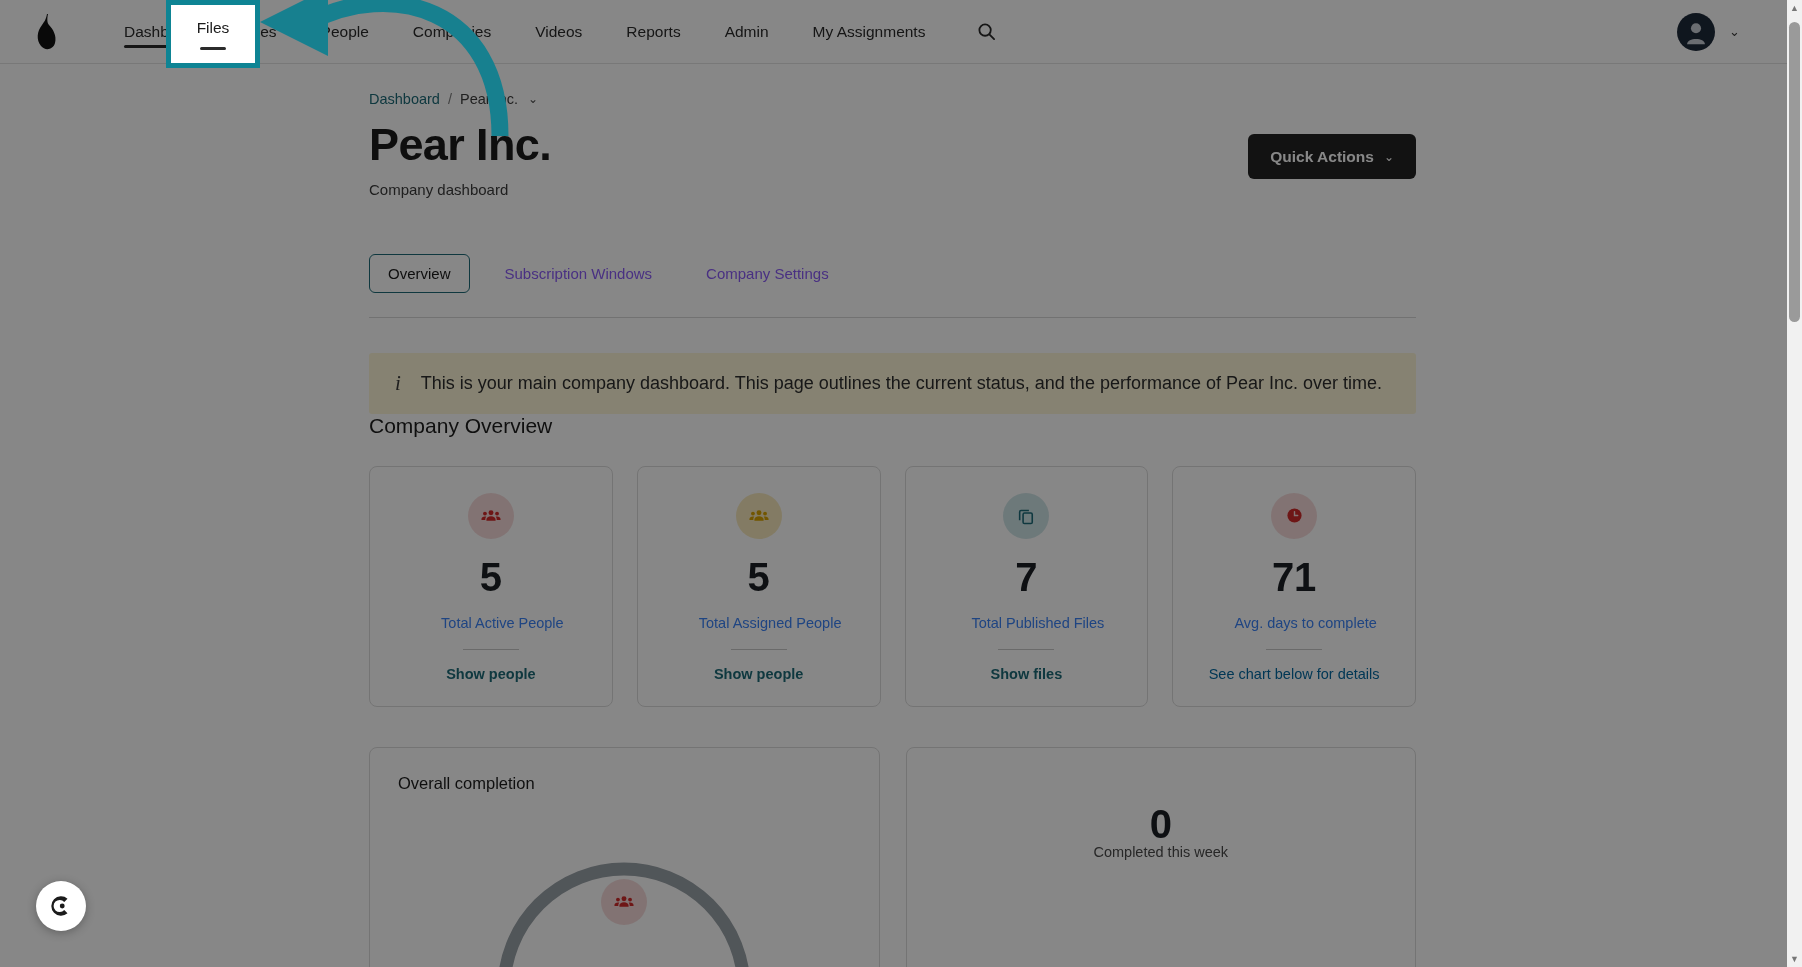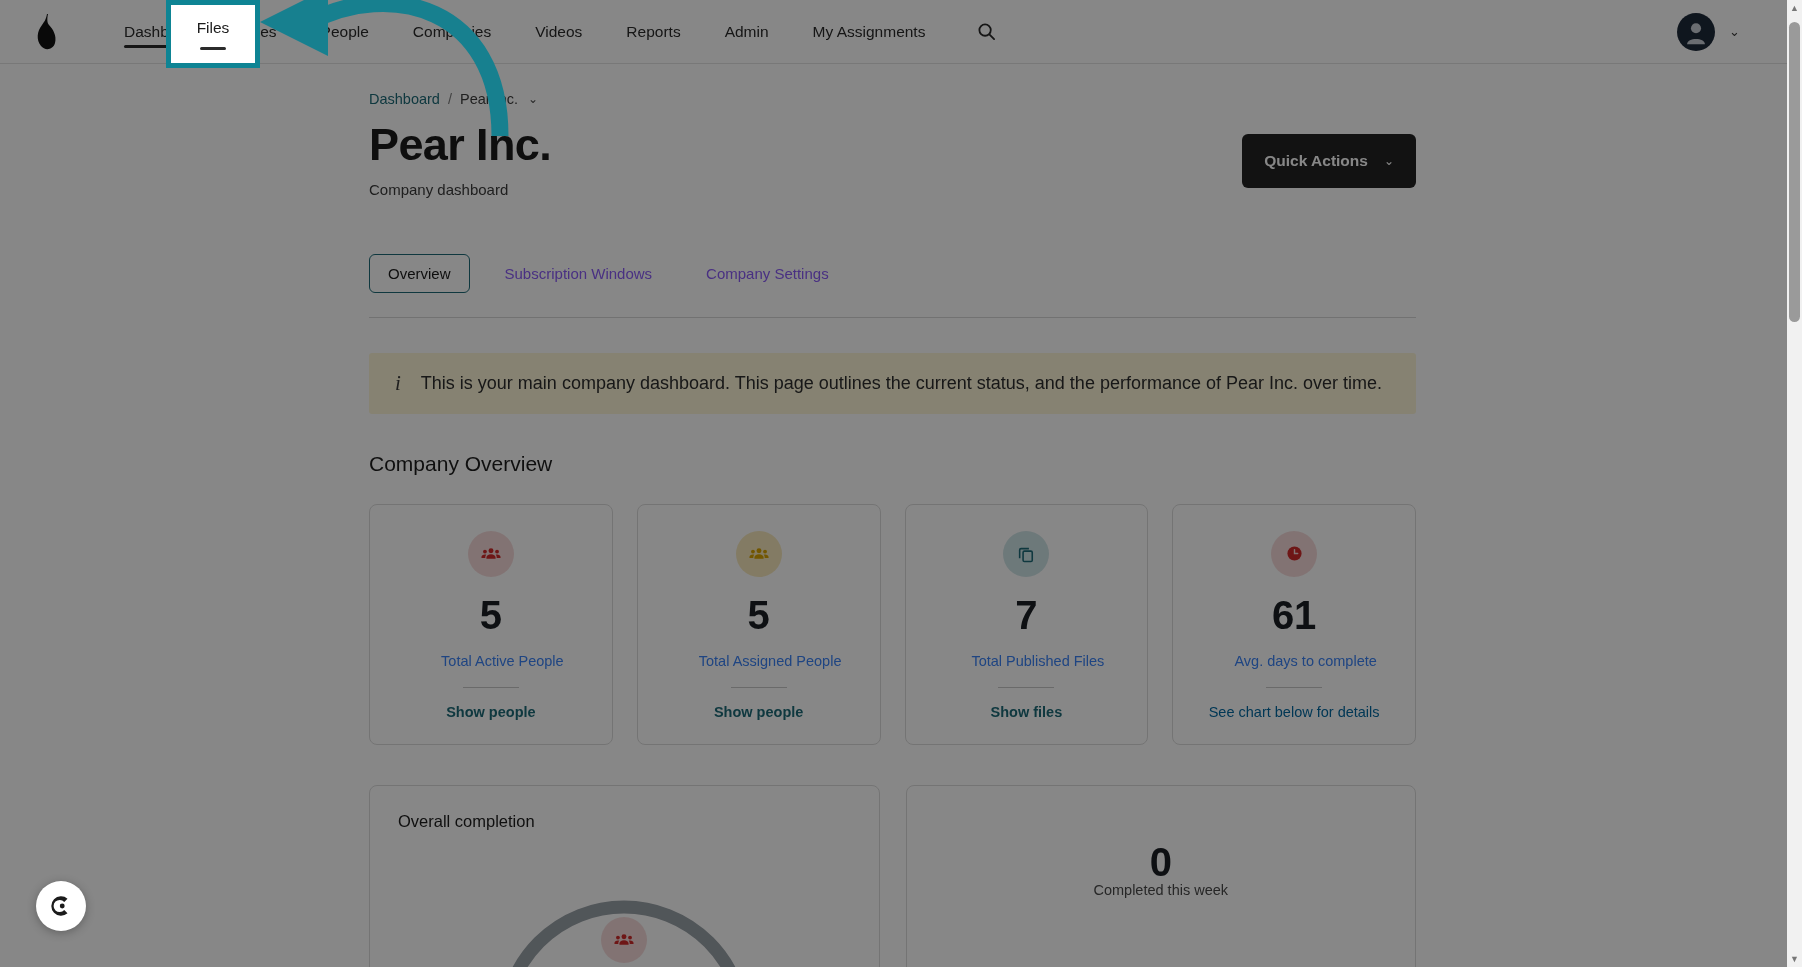--- a/index.html
+++ b/index.html
@@ -147,24 +147,24 @@
     color: #3c3c3c;
   }
 
   .quick-actions {
     margin-top: 13px;
     background: #232323;
     color: #ffffff;
     border: none;
     border-radius: 6px;
     padding: 0 22px;
-    height: 54px;
+    height: 45px;
     display: inline-flex;
     align-items: center;
-    gap: 16px;
+    gap: 10px;
     font-size: 15.5px;
     font-weight: 700;
     font-family: "Liberation Sans", sans-serif;
     cursor: pointer;
   }
   .quick-actions .qa-caret { font-size: 12px; font-weight: 400; }
 
   
   .tabs {
     display: flex;
@@ -211,21 +211,20 @@
     flex: 0 0 auto;
     line-height: 1;
   }
   .info-banner .info-text {
     font-size: 18px;
     color: #2e2e2e;
   }
 
   
   .section-heading {
-    margin-top: 38px;
     font-size: 21px;
     color: #1e1e1e;
     font-weight: 400;
   }
 
   
   .stat-grid {
     margin-top: 28px;
     display: grid;
     grid-template-columns: repeat(4, 1fr);
@@ -565,21 +564,21 @@
           <div class="stat-link">Show files</div>
         </div>
 
         <div class="stat-card">
           <div class="stat-icon-circle c-red2">
             <svg width="17" height="17" viewBox="0 0 24 24" aria-hidden="true">
               <circle cx="12" cy="12" r="10" fill="currentColor"></circle>
               <path d="M12 6.5 V12 H16.5" stroke="#f6dada" stroke-width="2" fill="none" stroke-linecap="round"></path>
             </svg>
           </div>
-          <div class="stat-value">61</div>
+          <div class="stat-value">71</div>
           <div class="stat-label">Avg. days to complete</div>
           <div class="stat-rule"></div>
           <div class="stat-note">See chart below for details</div>
         </div>
 
       </div>
 
       <div class="chart-grid">
 
         <div class="chart-card">

